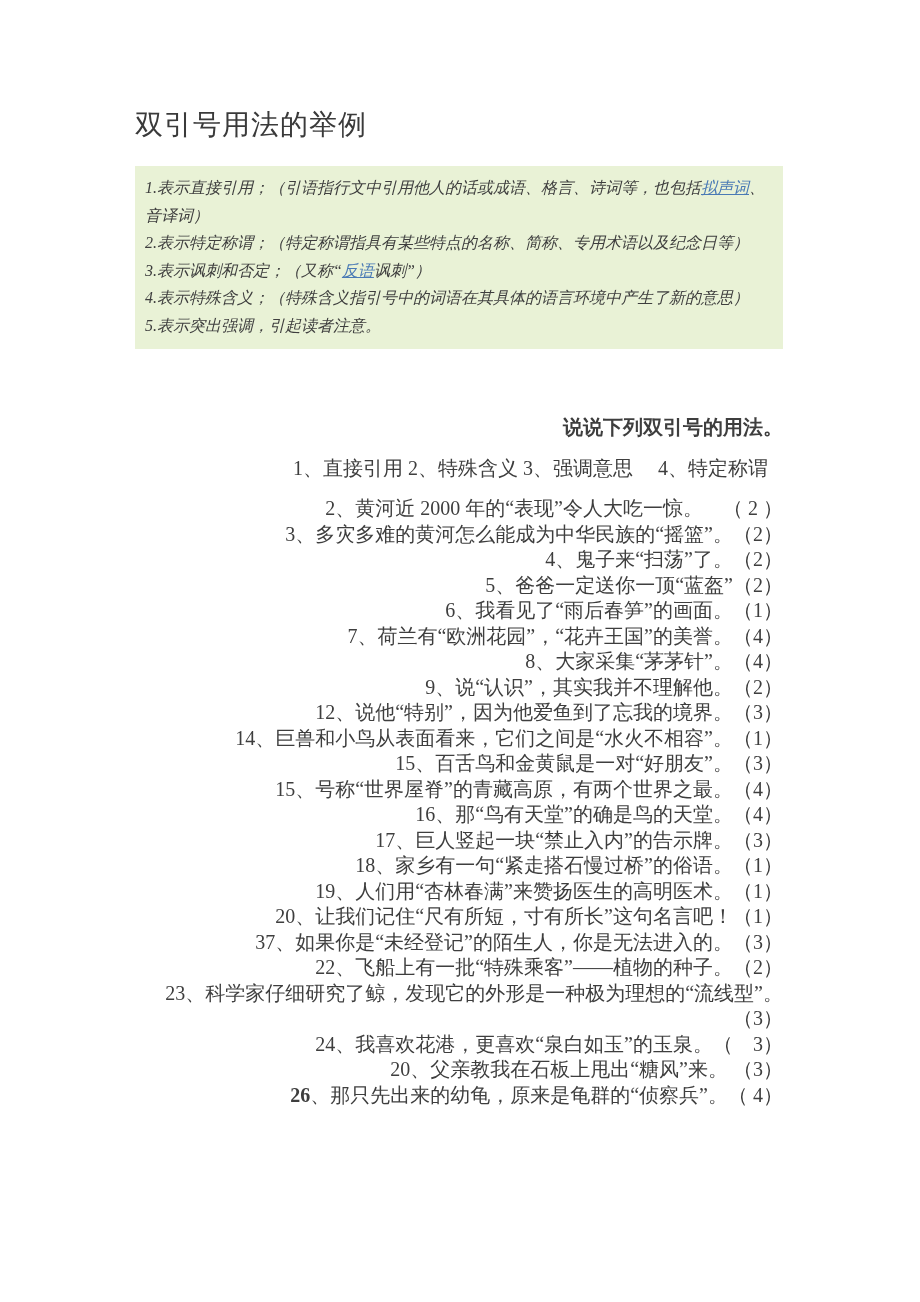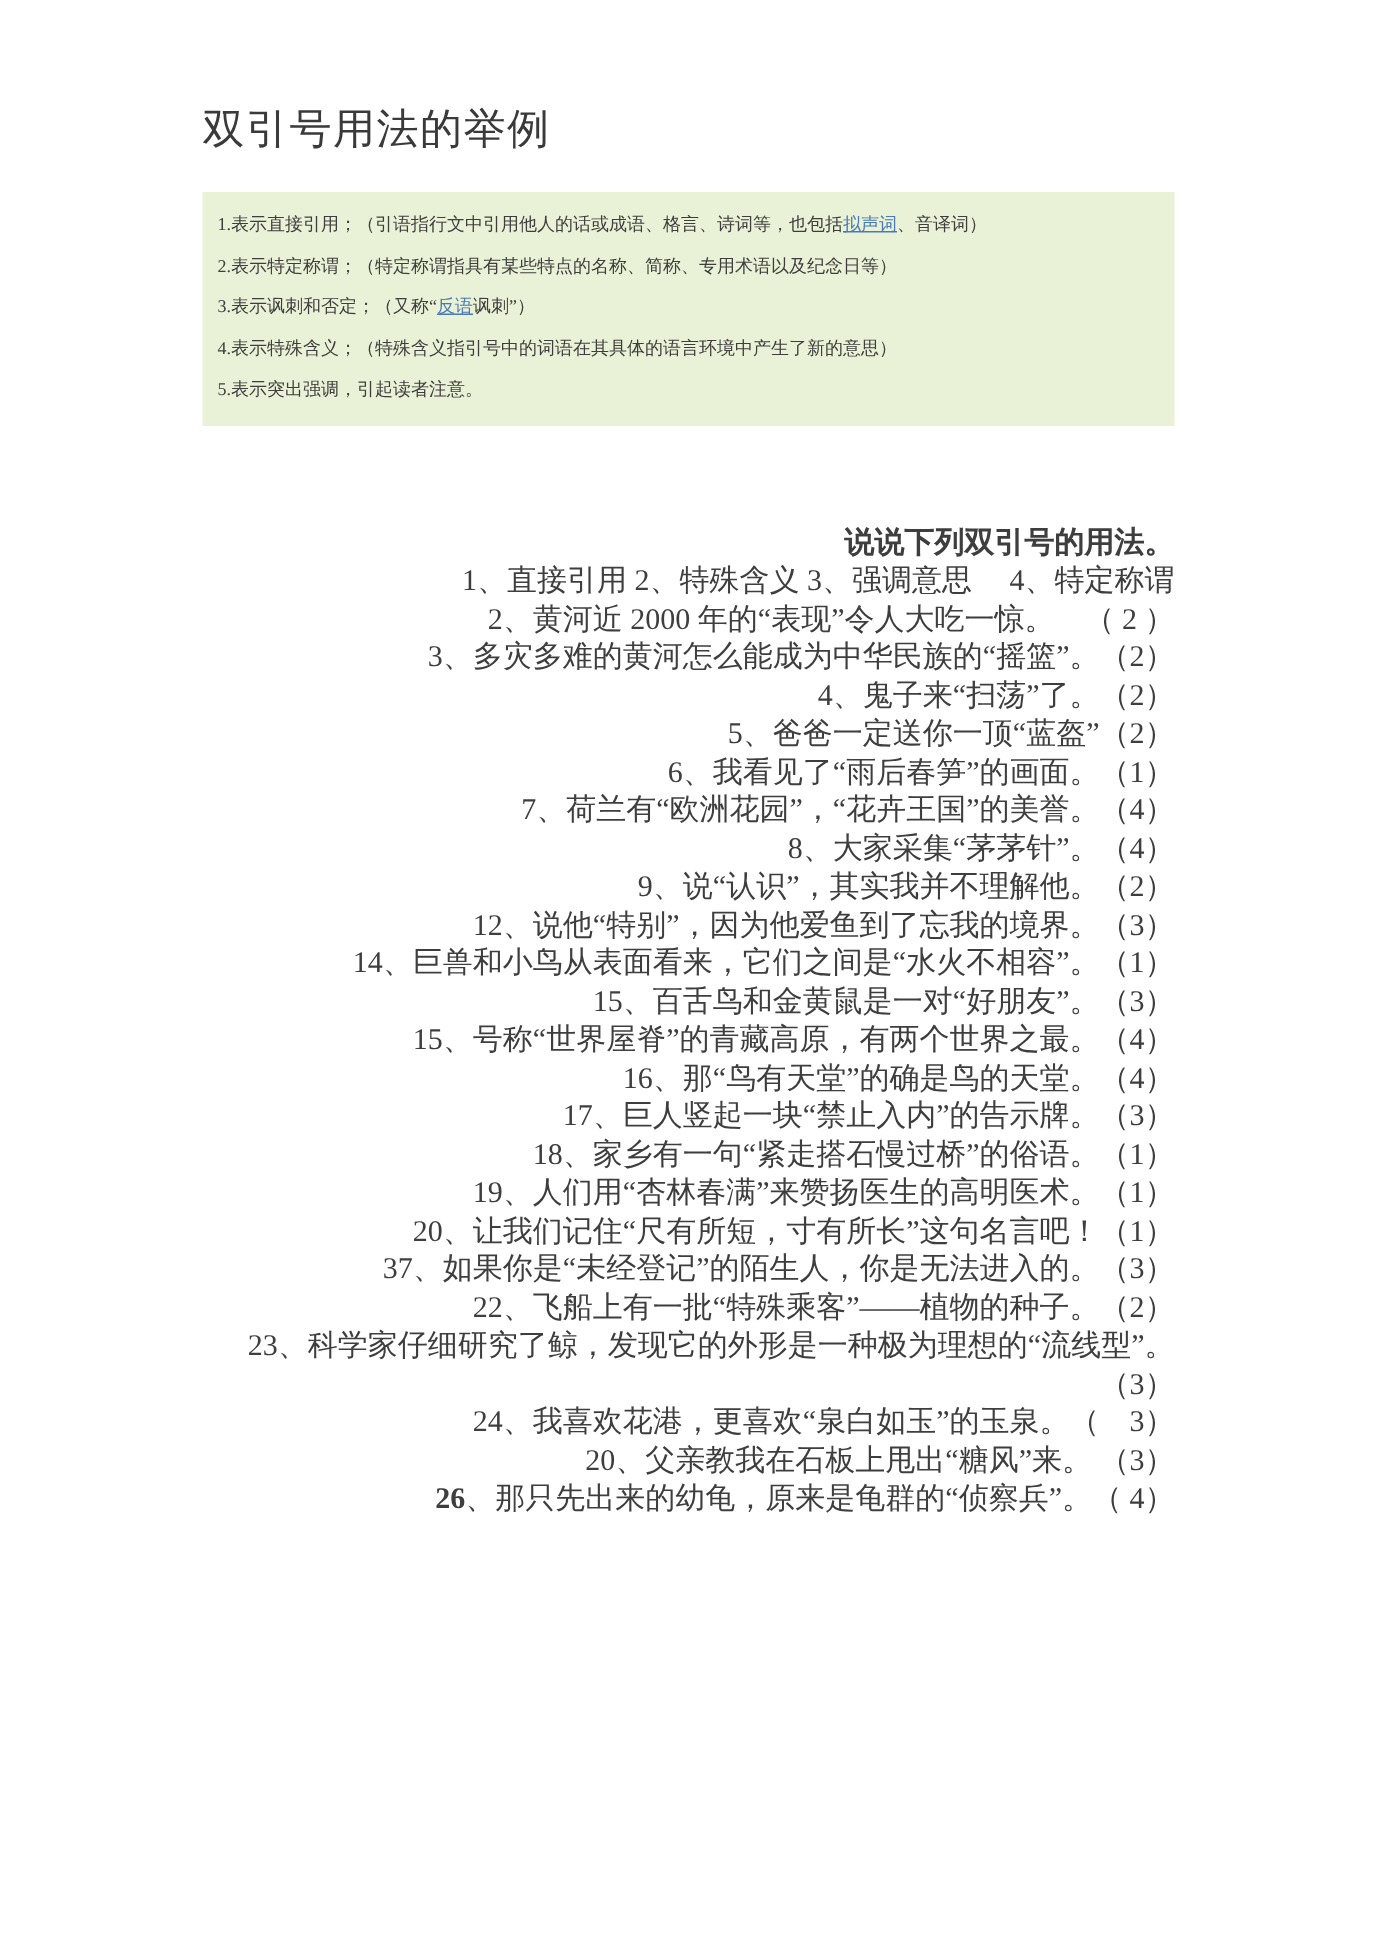--- a/index.html
+++ b/index.html
@@ -11,56 +11,57 @@
     width: 920px;
     height: 1302px;
     font-family: "Liberation Serif", "DejaVu Serif", serif;
     color: #3e3e3e;
     overflow: hidden;
   }
   .page {
     box-sizing: border-box;
     width: 920px;
     height: 1302px;
-    padding: 68px 137px 0 135px;
+    padding: 106px 137px 0 135px;
   }
   .doc-title {
     font-size: 28px;
     font-weight: 400;
     color: #3a3a3a;
     margin: 0 0 22px 0;
     letter-spacing: 1px;
     line-height: 38px;
   }
   .info-box {
     background: var(--box-bg, #e9f2d6);
     padding: 8px 10px 10px 10px;
-    font-size: 12px;
+    font-size: 16px;
     line-height: 27.5px;
+    font-style: italic;
   }
   .info-line {
     margin: 0;
   }
   .doc-link {
     color: var(--link-color, #4a7ab5);
     text-decoration: underline;
     cursor: pointer;
   }
   .exercise {
     margin-top: 66px;
     font-size: 20px;
     text-align: right;
   }
   .ex-heading {
     margin: 0;
     font-weight: 700;
     line-height: 25.5px;
   }
   .key-line {
-    margin: 0;
+    margin: 15px;
     line-height: 25.5px;
   }
   .ex-line {
     margin: 0;
     line-height: 25.5px;
     white-space: pre-wrap;
   }
   .num { font-weight: 400; }
   .num.bold { font-weight: 700; }
 </style>

